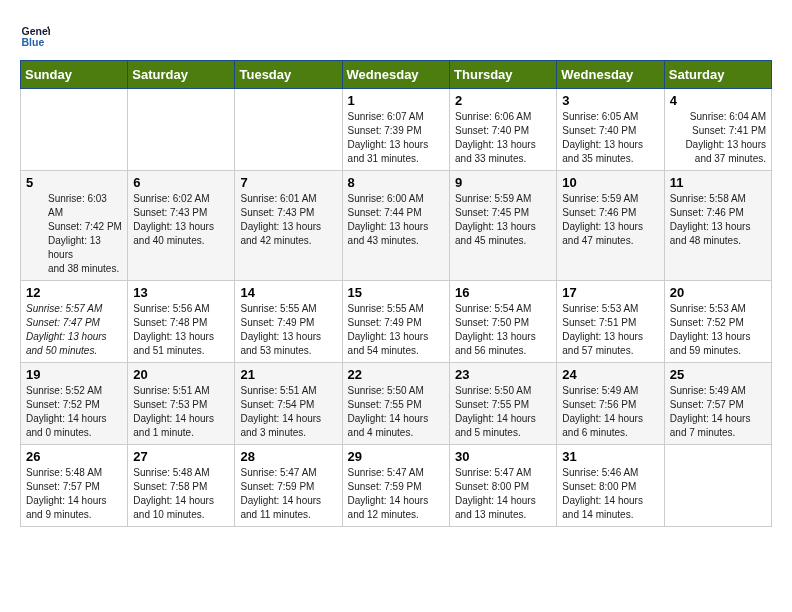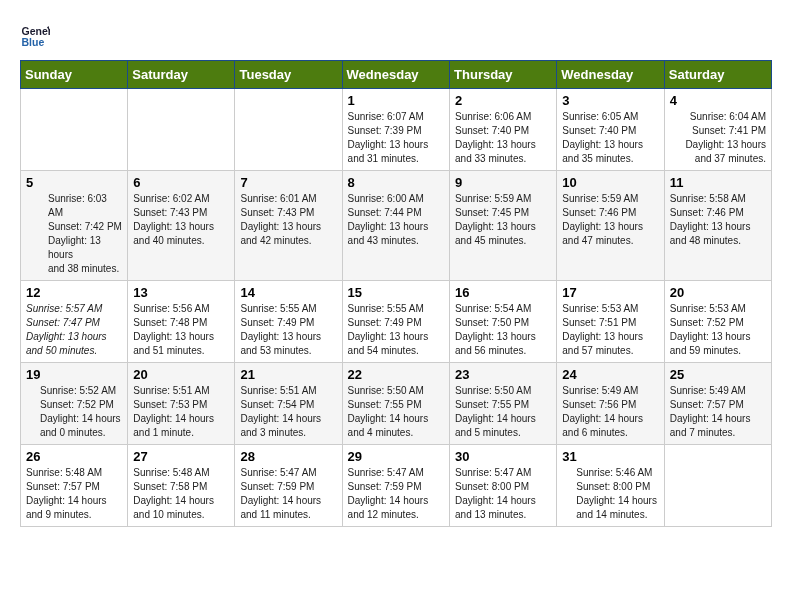--- a/index.html
+++ b/index.html
@@ -241,21 +241,21 @@
           <div class="day-num">20</div>
           <div class="day-info" style="white-space: pre-line;">Sunrise: 5:53 AM
 Sunset: 7:52 PM
 Daylight: 13 hours
 and 59 minutes.</div>
         </td>
       </tr>
       <tr>
         <td>
           <div class="day-num">19</div>
-          <div class="day-info" style="white-space: pre-line; margin-left: 14px;">Sunrise: 5:52 AM
+          <div class="day-info" style="white-space: pre-line;">Sunrise: 5:52 AM
 Sunset: 7:52 PM
 Daylight: 14 hours
 and 0 minutes.</div>
         </td>
         <td>
           <div class="day-num">20</div>
           <div class="day-info" style="white-space: pre-line;">Sunrise: 5:51 AM
 Sunset: 7:53 PM
 Daylight: 14 hours
 and 1 minute.</div>
@@ -327,21 +327,21 @@
         </td>
         <td>
           <div class="day-num">30</div>
           <div class="day-info" style="white-space: pre-line;">Sunrise: 5:47 AM
 Sunset: 8:00 PM
 Daylight: 14 hours
 and 13 minutes.</div>
         </td>
         <td>
           <div class="day-num">31</div>
-          <div class="day-info" style="white-space: pre-line; margin-left: 14px;">Sunrise: 5:46 AM
+          <div class="day-info" style="white-space: pre-line;">Sunrise: 5:46 AM
 Sunset: 8:00 PM
 Daylight: 14 hours
 and 14 minutes.</div>
         </td>
         <td class="empty"></td>
       </tr>
     </tbody>
 </table>
 
 </body></html>

